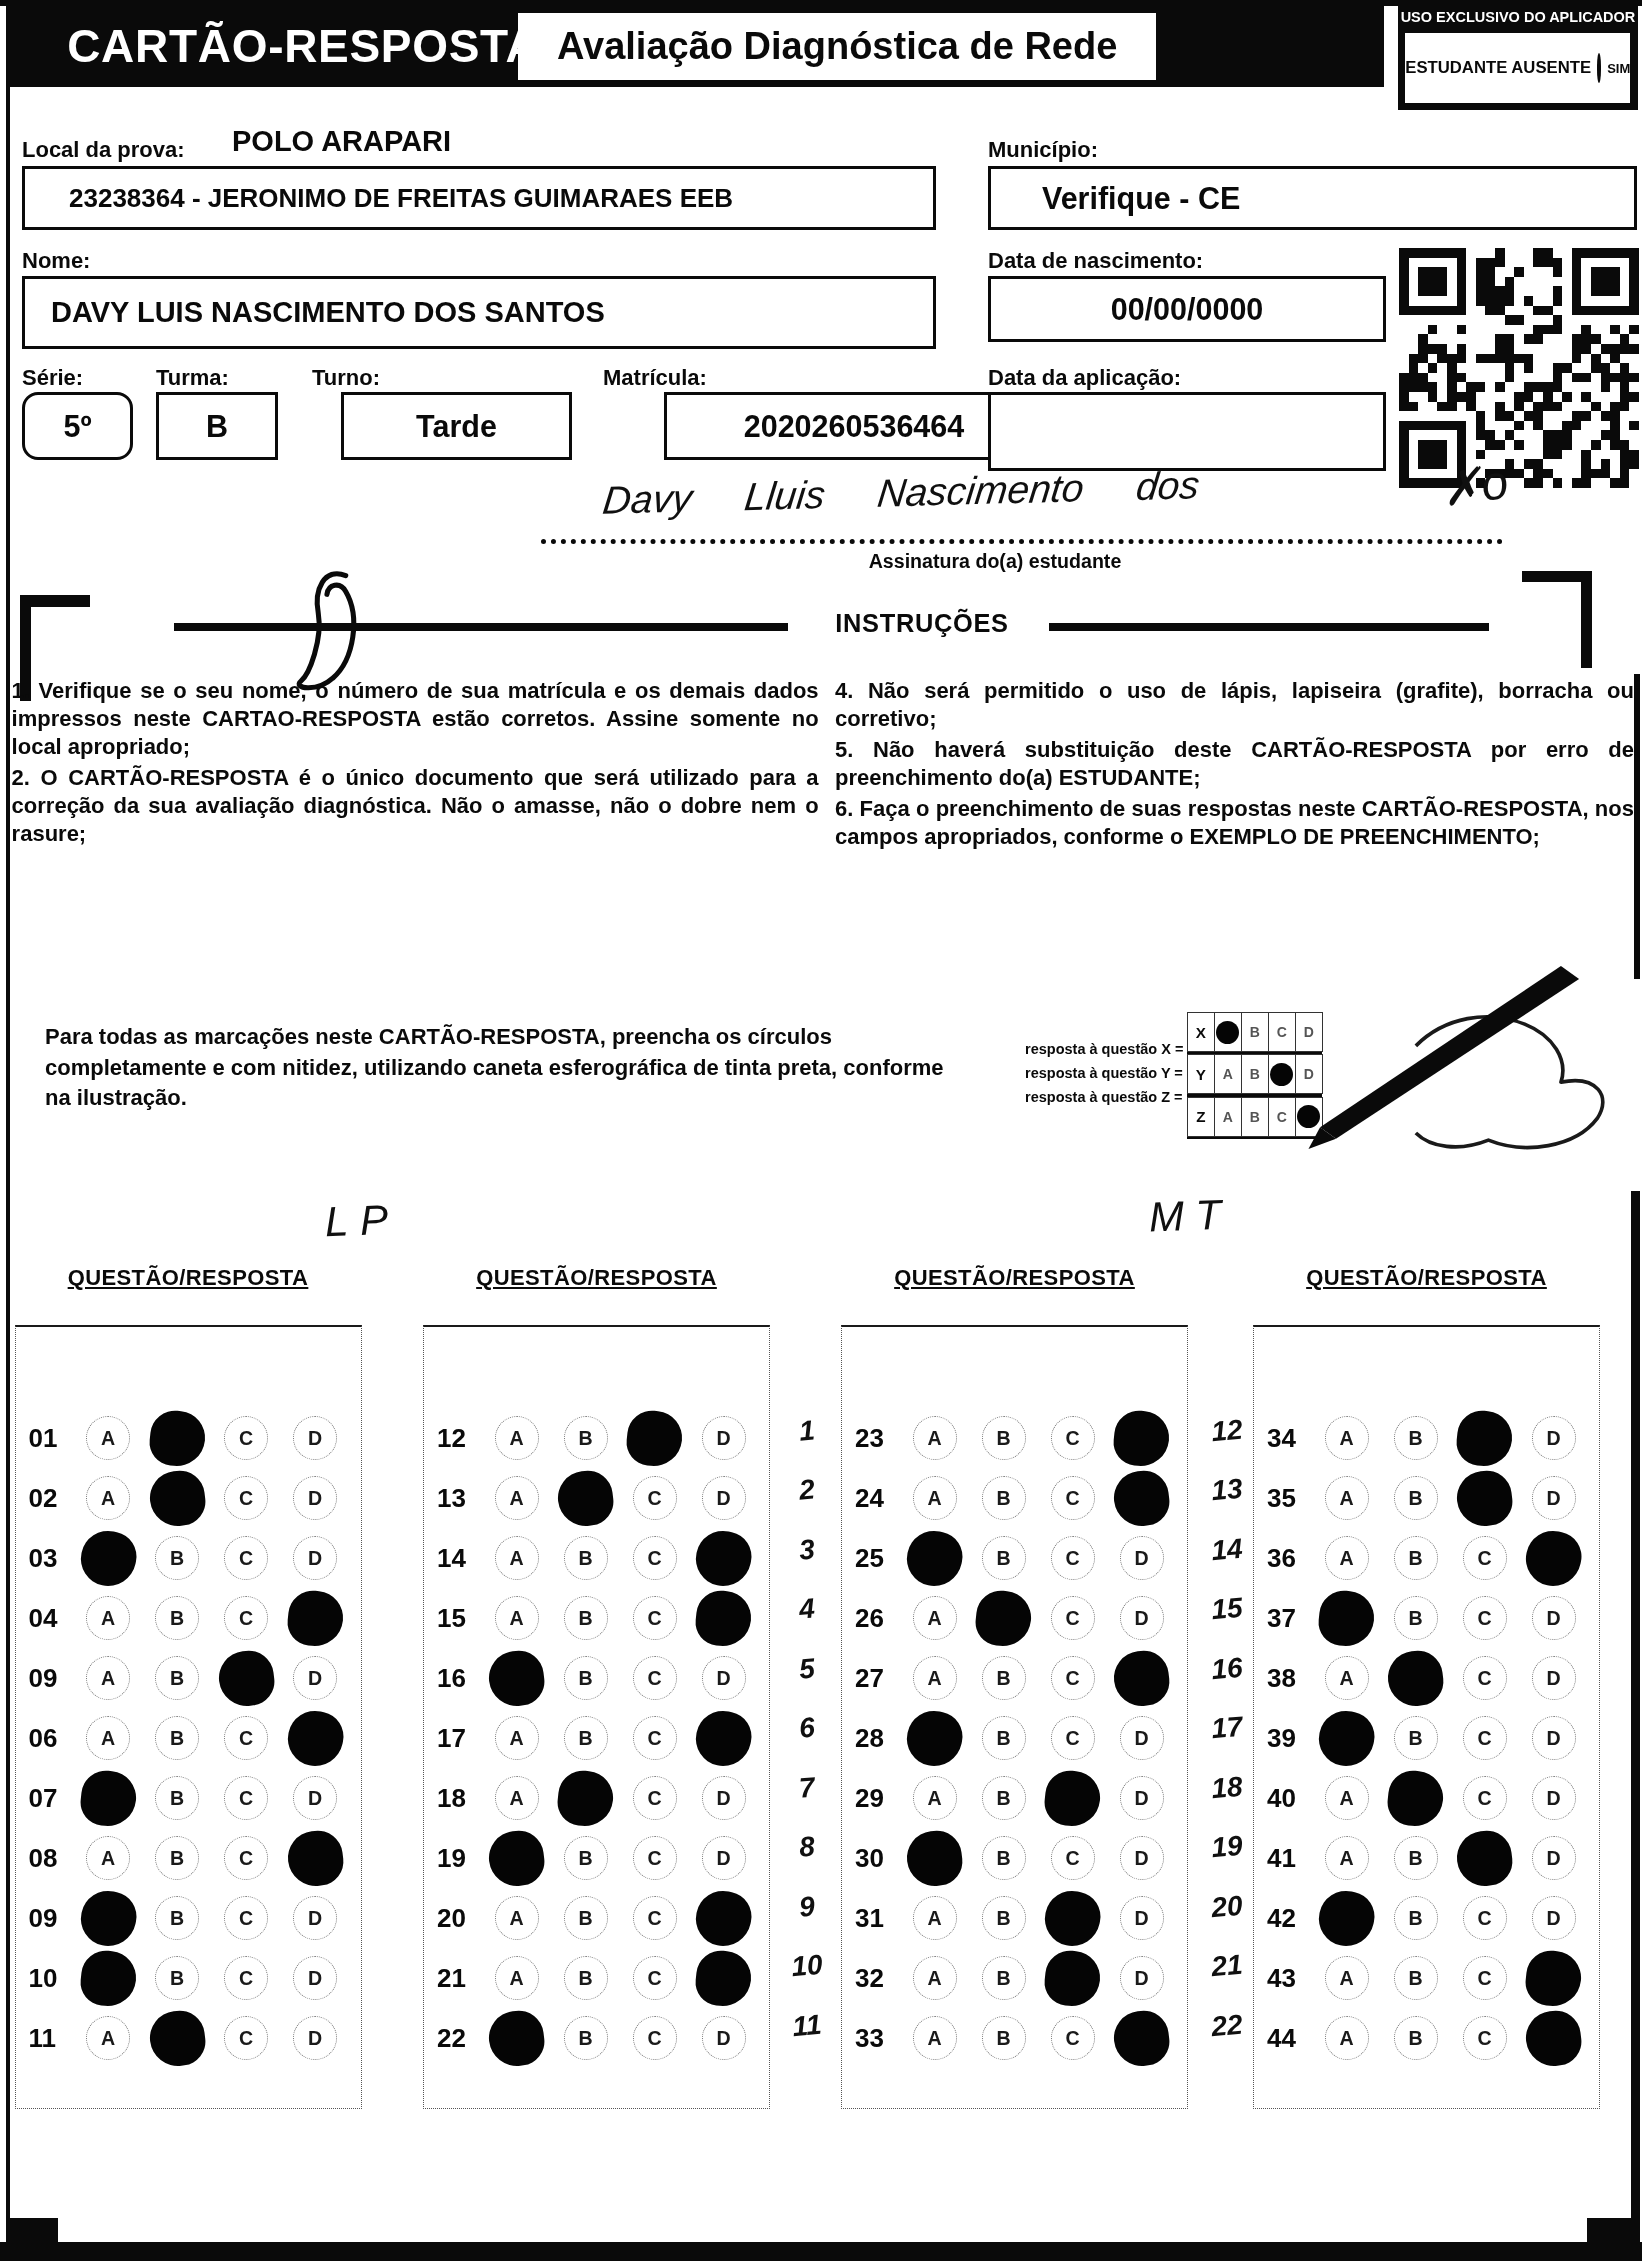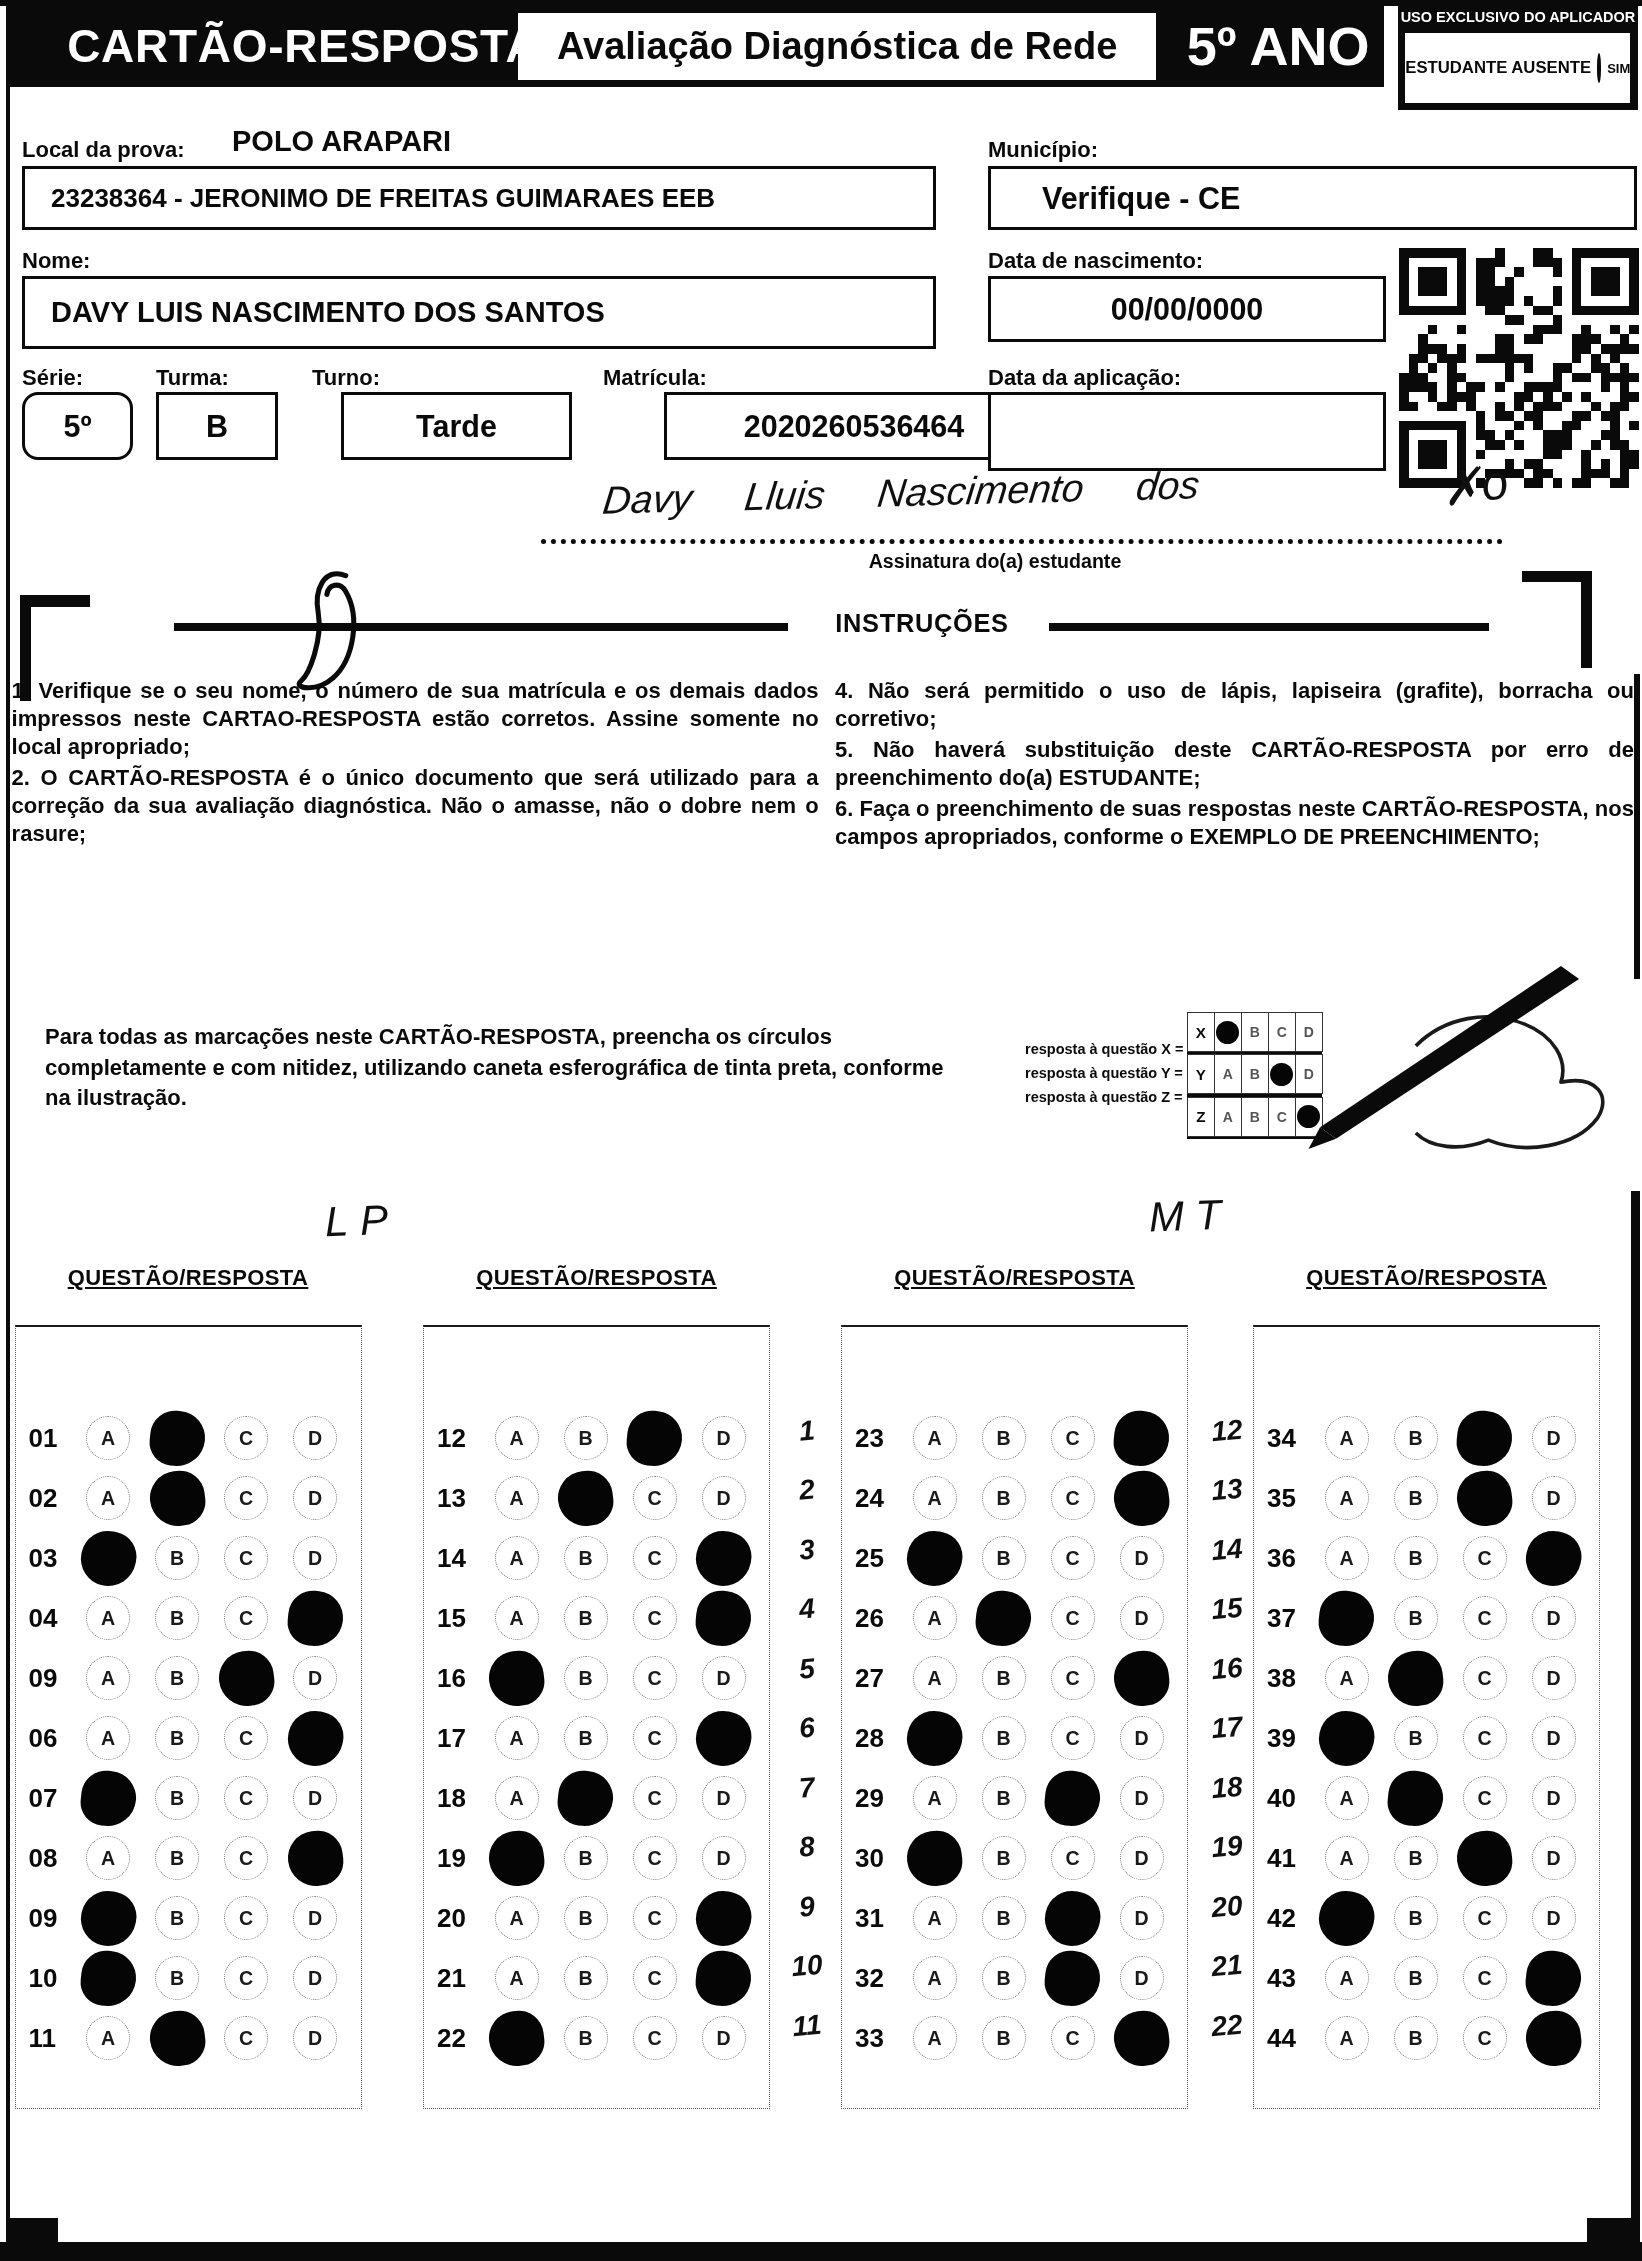--- a/index.html
+++ b/index.html
@@ -73,35 +73,34 @@
 <div class="abs ink" style="left:1634px;top:674px;width:5.8px;height:305px;"></div>
 <div class="abs ink" style="left:0;top:2242px;width:1643px;height:19px;"></div>
 <div class="abs corner" style="left:10.2px;top:2218px;width:48px;height:26px;"></div>
 <div class="abs corner" style="left:1587px;top:2218px;width:48px;height:26px;"></div>
 
 <div class="abs" id="hdr-bar">
   <span id="hdr-title">CARTÃO-RESPOSTA</span>
   <div id="hdr-subtitle-box">
     <span id="hdr-subtitle">Avaliação Diagnóstica de Rede</span>
   </div>
-  <div id="hdr-grade">5º ANO</div>
 </div>
 <div class="abs" id="applicator">
   <div id="applicator-label">USO EXCLUSIVO DO APLICADOR</div>
   <div id="absent-box">
     <span id="absent-label">ESTUDANTE AUSENTE</span>
     <span class="absent-circle"></span>
     <span id="absent-sim">SIM</span>
   </div>
 </div>
 
 <div class="abs flabel" style="left:22px;top:137px;">Local da prova:</div>
 <div class="abs fval" style="left:232px;top:125px;font-size:29px;">POLO ARAPARI</div>
 <div class="abs fbox" style="left:22px;top:166px;width:908px;height:58px;">
-  <span class="fval" style="margin-left:26px;font-size:26px;">23238364 - JERONIMO DE FREITAS GUIMARAES EEB</span>
+  <span class="fval" style="margin-left:44px;font-size:26px;">23238364 - JERONIMO DE FREITAS GUIMARAES EEB</span>
 </div>
 <div class="abs flabel" style="left:988px;top:137px;">Município:</div>
 <div class="abs fbox" style="left:988px;top:166px;width:643px;height:58px;">
   <span class="fval" style="margin-left:51px;font-size:30.5px;">Verifique - CE</span>
 </div>
 
 <div class="abs flabel" style="left:22px;top:248px;">Nome:</div>
 <div class="abs fbox" style="left:22px;top:276px;width:908px;height:67px;">
   <span class="fval" style="margin-left:26px;font-size:29px;">DAVY LUIS NASCIMENTO DOS SANTOS</span>
 </div>

